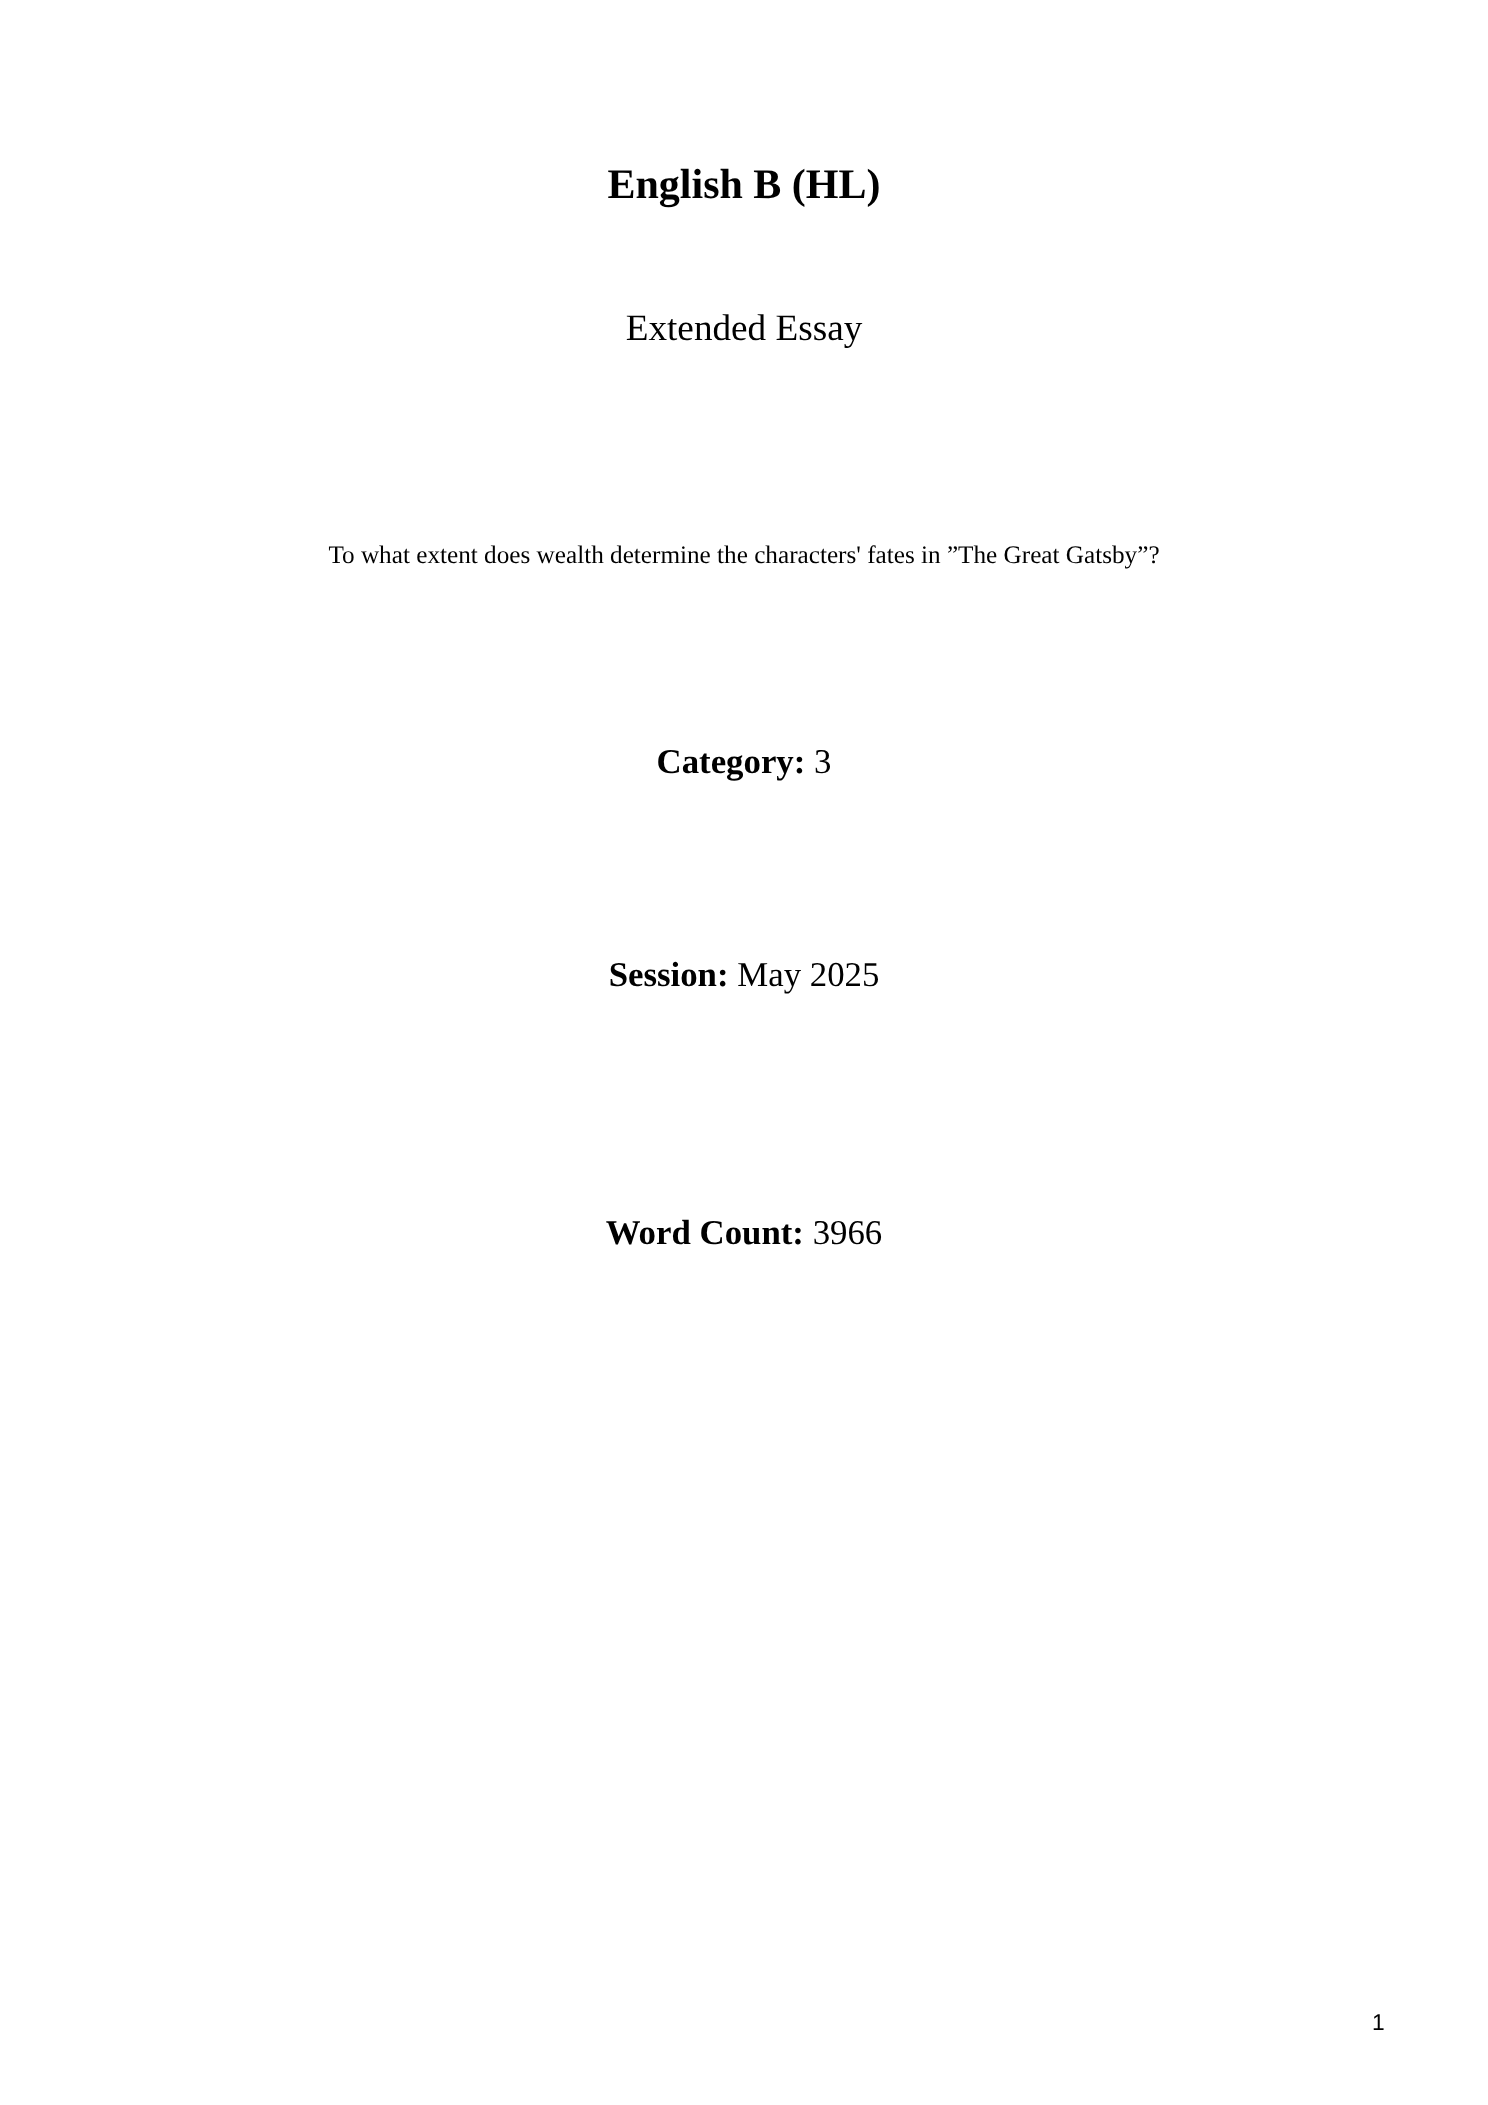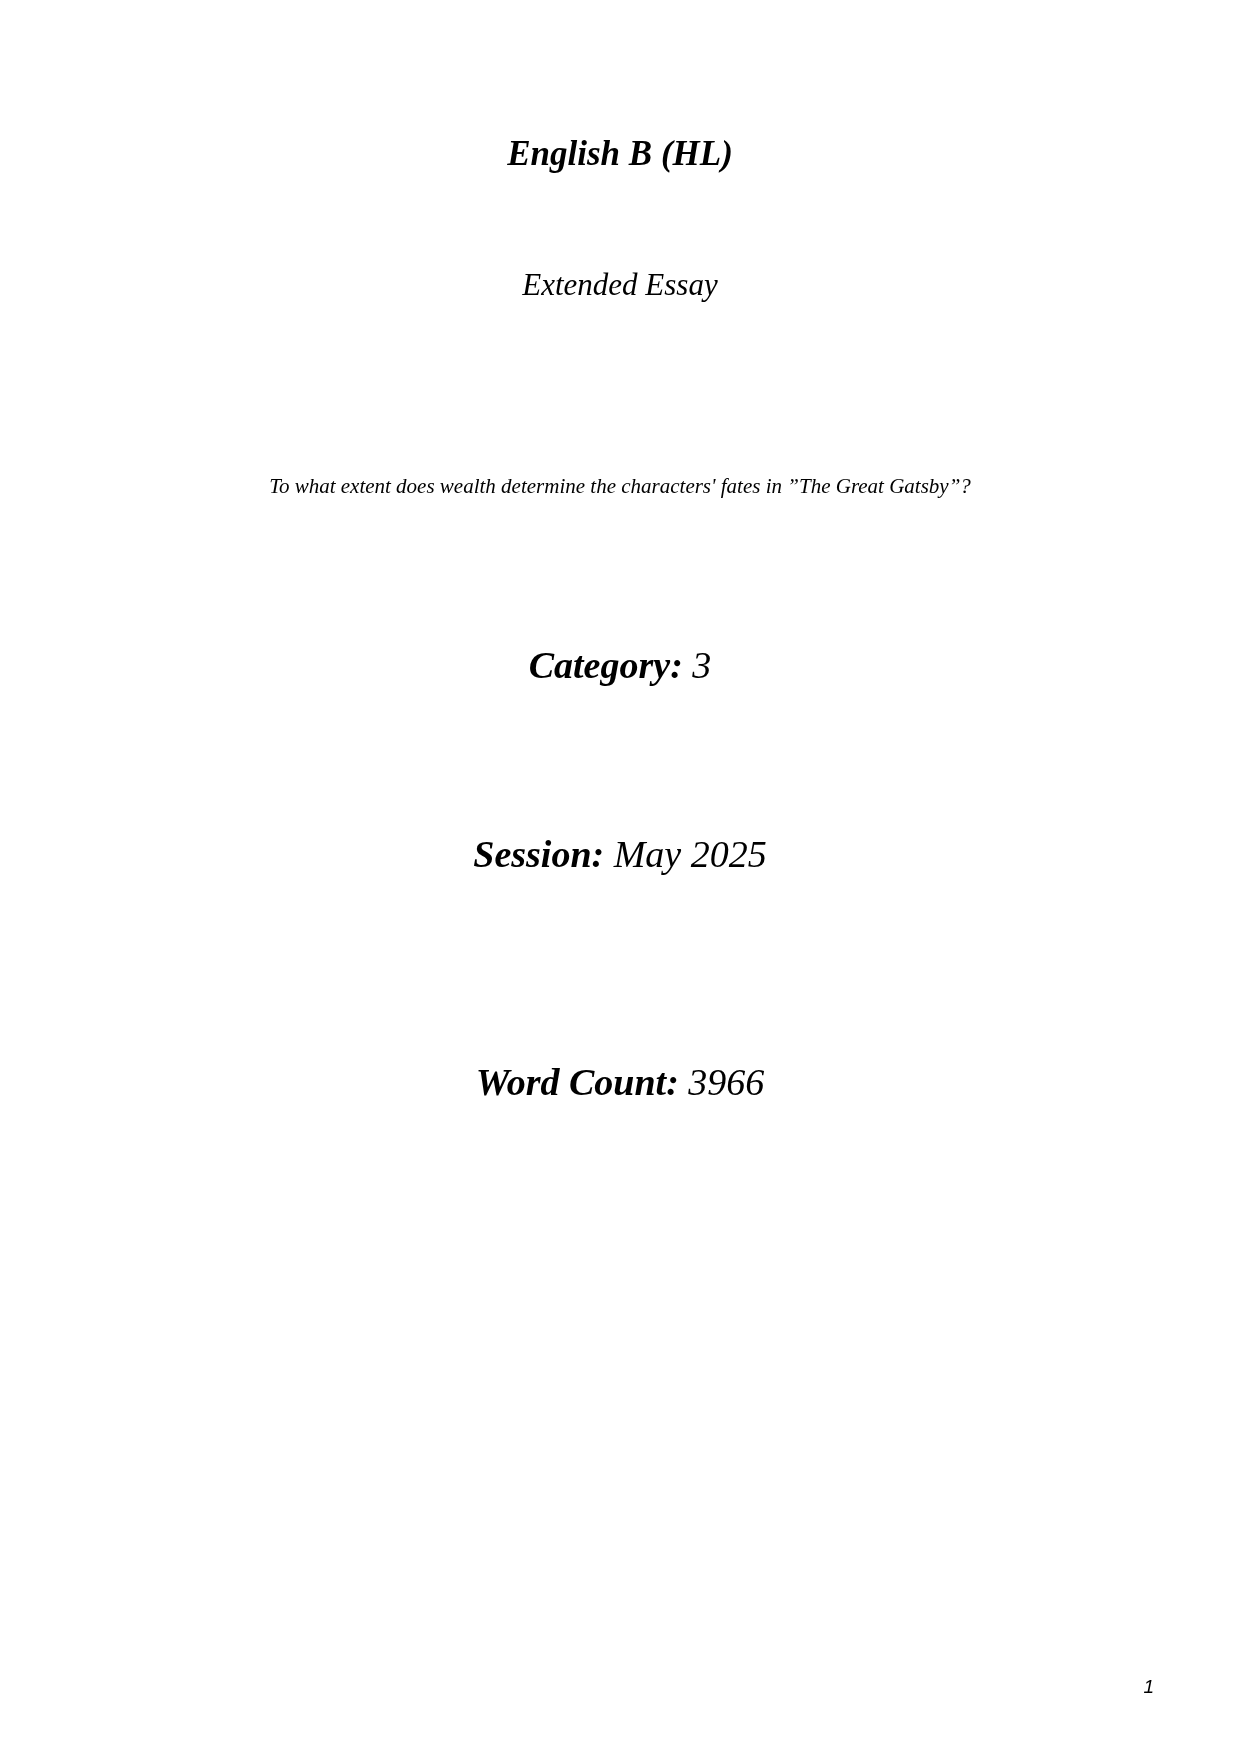--- a/index.html
+++ b/index.html
@@ -14,39 +14,38 @@
     color: #000000;
     position: relative;
     overflow: hidden;
   }
   .page {
     width: 1240px;
     height: 1754px;
     box-sizing: border-box;
     padding: 0;
     position: relative;
-    font-style: italic;
   }
   .content {
     width: 920px;
     margin: 0 auto;
     padding-top: 132px;
     text-align: center;
   }
   .doc-title {
     font-size: 35px;
     font-weight: bold;
     line-height: 1.25;
     margin: 0;
   }
   .doc-subtitle {
     font-size: 31px;
     font-weight: normal;
     line-height: 1.25;
-    margin: 12px;
+    margin: 0;
     padding-top: 78px;
   }
   .rq-block {
     padding-top: 140px;
   }
   .rq-heading {
     font-size: 31px;
     font-weight: bold;
     line-height: 1.3;
     margin: 0;
@@ -55,21 +54,21 @@
     font-size: 21px;
     font-weight: normal;
     line-height: 1.45;
     margin: 0;
     padding-top: 14px;
     width: 900px;
     margin-left: auto;
     margin-right: auto;
   }
   .meta-line {
-    font-size: 38px;
+    font-size: 29px;
     line-height: 1.3;
     margin: 0;
   }
   .meta-category { padding-top: 140px; }
   .meta-session  { padding-top: 140px; }
   .meta-words    { padding-top: 178px; }
   .meta-label {
     font-weight: bold;
   }
   .meta-value {

